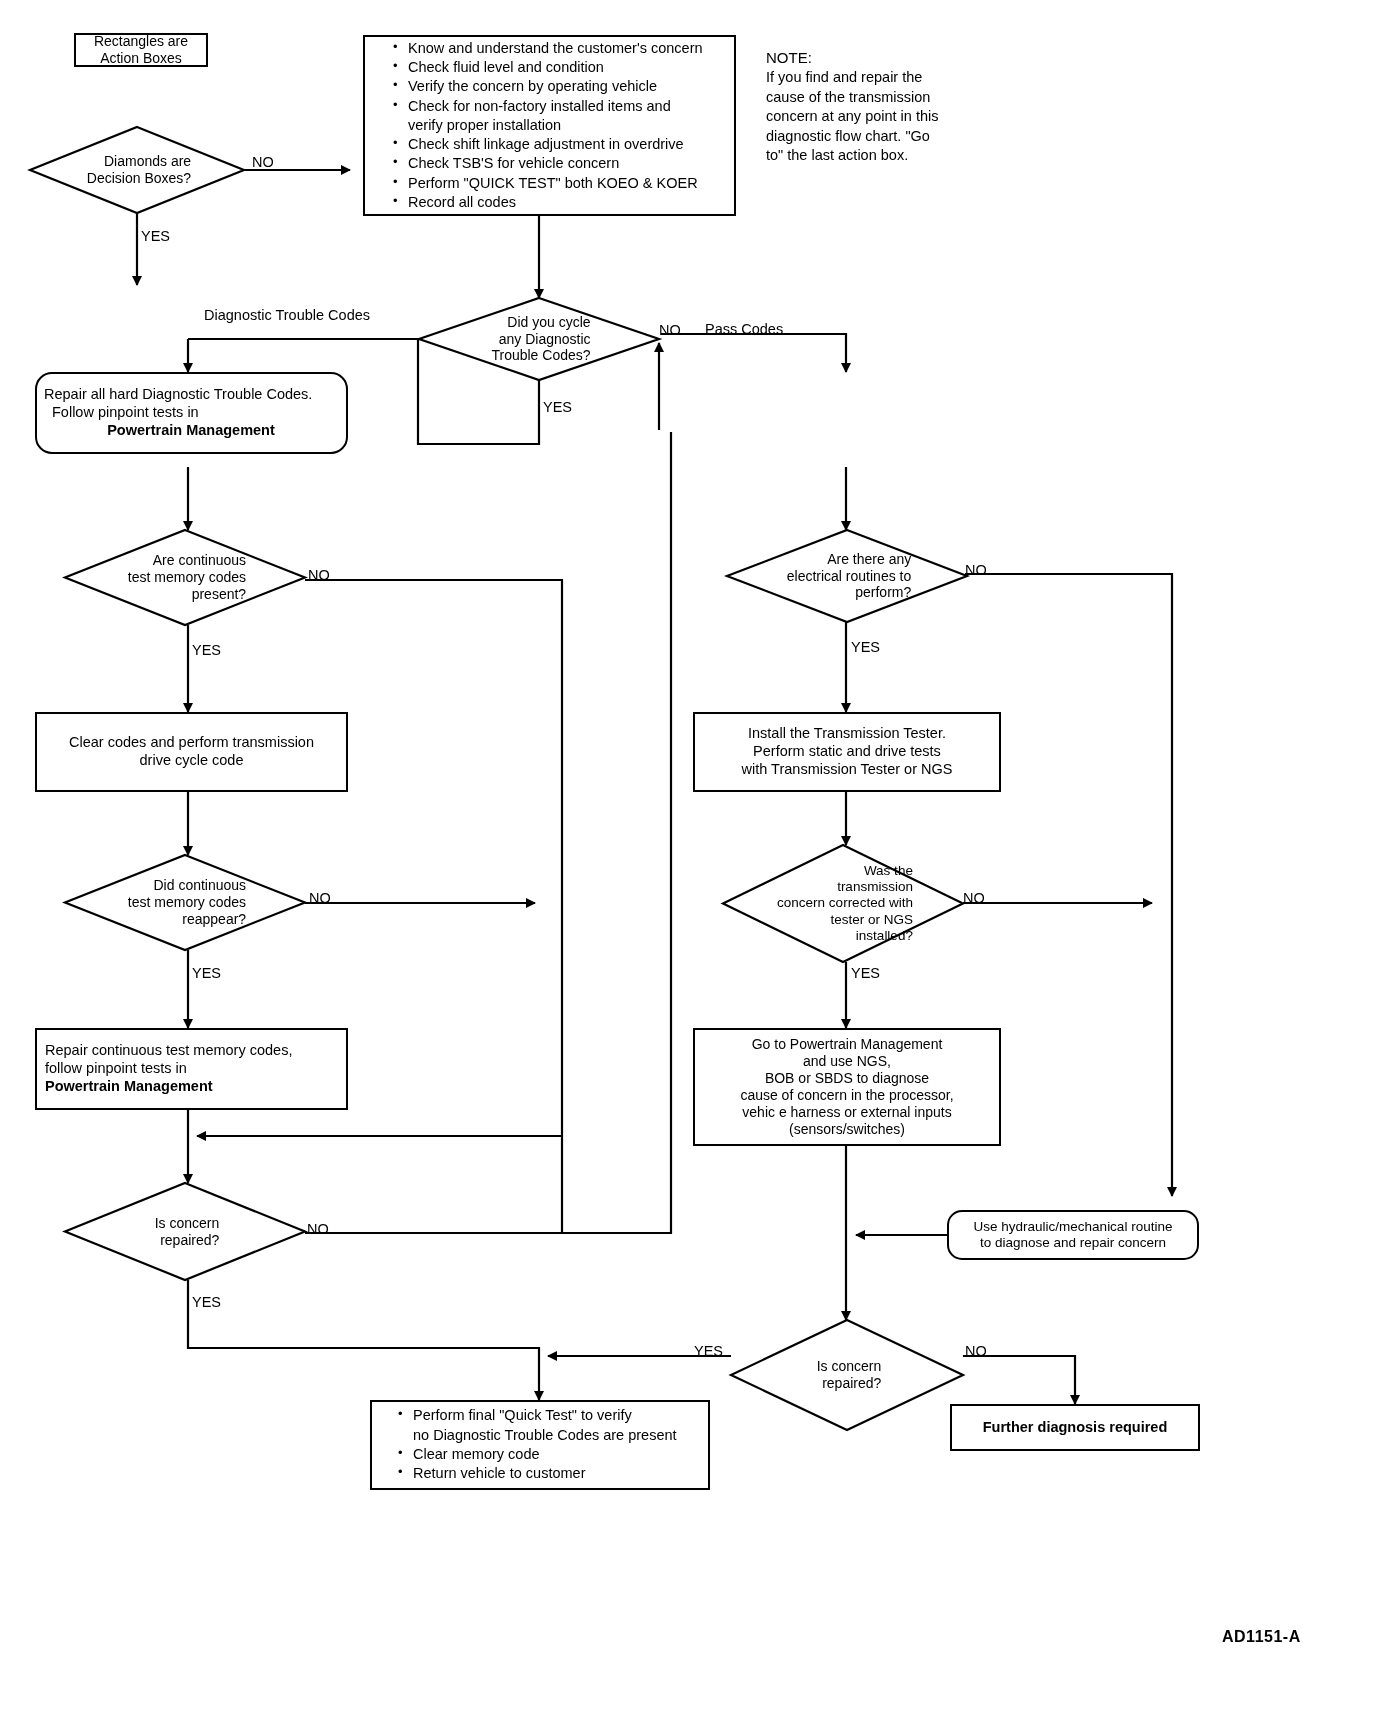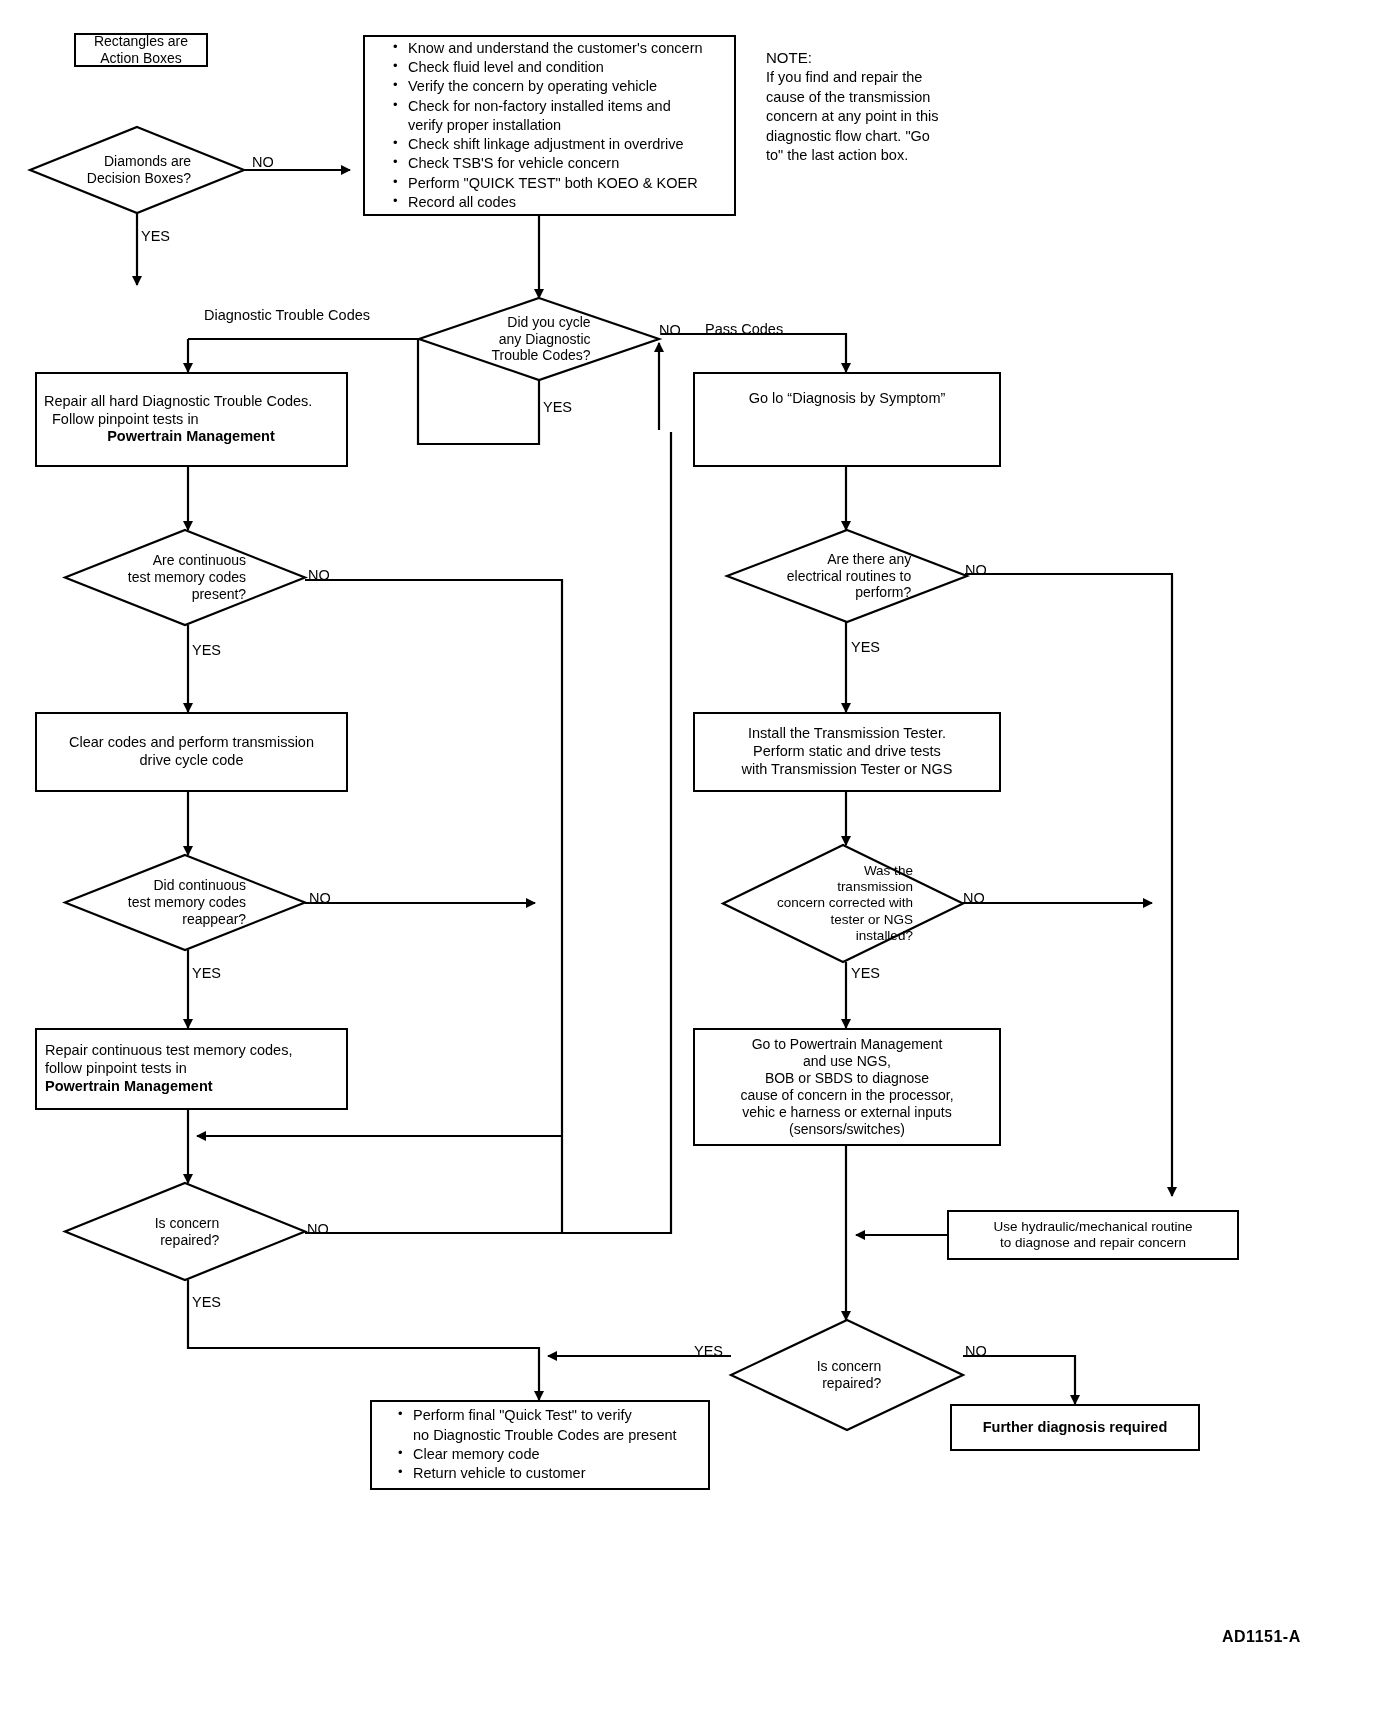--- a/index.html
+++ b/index.html
@@ -136,21 +136,21 @@
       </svg>
     <div class="dia-label" style="white-space:pre-line;">Did you cycle
 any Diagnostic
 Trouble Codes?</div>
   </div>
   <div class="edge-lbl" style="left:204px;top:308px;">Diagnostic Trouble Codes</div>
   <div class="edge-lbl" style="left:659px;top:323px;">NO</div>
   <div class="edge-lbl" style="left:705px;top:322px;">Pass Codes</div>
   <div class="edge-lbl" style="left:543px;top:400px;">YES</div>
 
-  <div class="node rect" style="left:35px;top:372px;width:313px;height:95px;">
+  <div class="node rect" style="left:35px;top:372px;width:313px;height:82px;border-radius:17px;">
     <div class="inner" style="text-align:left;padding-left:7px;">
       <div>Repair all hard Diagnostic Trouble Codes.</div>
       <div style="padding-left:8px;">Follow pinpoint tests in</div>
       <div class="bold" style="text-align:center;">Powertrain Management</div>
     </div>
   </div>
 
   <div class="dia-wrap" style="left:65px;top:530px;width:240px;height:95px;">
     <svg width="240" height="95">
         <polygon points="120,0 240,47.5 120,95 0,47.5" fill="#fff" stroke="#000" stroke-width="2.2"></polygon>
@@ -189,23 +189,20 @@
   <div class="dia-wrap" style="left:65px;top:1183px;width:240px;height:97px;">
     <svg width="240" height="97">
         <polygon points="120,0 240,48.5 120,97 0,48.5" fill="#fff" stroke="#000" stroke-width="2.2"></polygon>
       </svg>
     <div class="dia-label" style="white-space:pre-line;">Is concern
 repaired?</div>
   </div>
   <div class="edge-lbl" style="left:307px;top:1222px;">NO</div>
   <div class="edge-lbl" style="left:192px;top:1295px;">YES</div>
 
-  <div class="node rect" style="left:693px;top:372px;width:308px;height:95px;">
-    <div class="inner" style="align-self:flex-start;margin-top:16px;">Go lo “Diagnosis by Symptom”</div>
-  </div>
 
   <div class="dia-wrap" style="left:727px;top:530px;width:240px;height:92px;">
     <svg width="240" height="92">
         <polygon points="120,0 240,46 120,92 0,46" fill="#fff" stroke="#000" stroke-width="2.2"></polygon>
       </svg>
     <div class="dia-label" style="white-space:pre-line;">Are there any
 electrical routines to
 perform?</div>
   </div>
   <div class="edge-lbl" style="left:965px;top:563px;">NO</div>
@@ -232,21 +229,21 @@
 
   <div class="node rect" style="left:693px;top:1028px;width:308px;height:118px;">
     <div class="inner" style="white-space:pre-line;font-size:14px;">Go to Powertrain Management
 and use NGS,
 BOB or SBDS to diagnose
 cause of concern in the processor,
 vehic e harness or external inputs
 (sensors/switches)</div>
   </div>
 
-  <div class="node rect" style="left:947px;top:1210px;width:292px;height:50px;">
+  <div class="node rect" style="left:947px;top:1210px;width:252px;height:50px;border-radius:15px;">
     <div class="inner" style="white-space:pre-line;font-size:13.5px;">Use hydraulic/mechanical routine
 to diagnose and repair concern</div>
   </div>
 
   <div class="dia-wrap" style="left:731px;top:1320px;width:232px;height:110px;">
     <svg width="232" height="110">
         <polygon points="116,0 232,55 116,110 0,55" fill="#fff" stroke="#000" stroke-width="2.2"></polygon>
       </svg>
     <div class="dia-label" style="white-space:pre-line;">Is concern
 repaired?</div>

